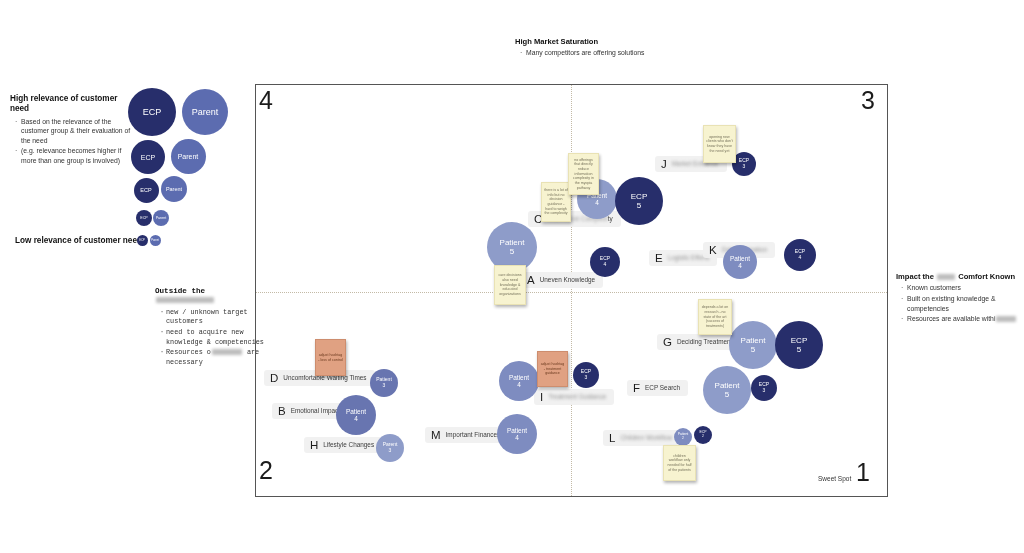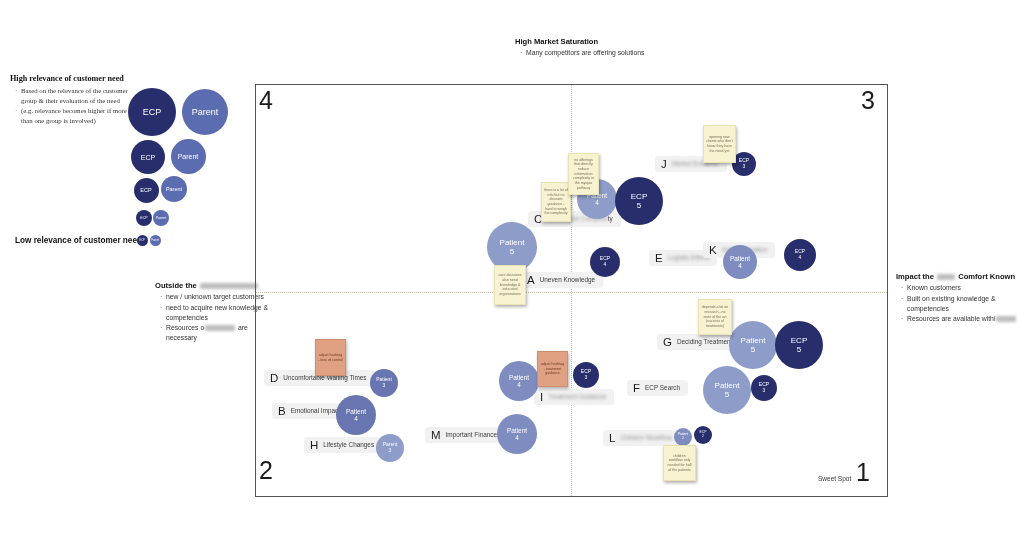--- a/index.html
+++ b/index.html
@@ -2,27 +2,27 @@
 <html><head>
 <meta charset="utf-8">
 <style>
   html,body{margin:0;padding:0;background:#fff;}
   .canvas{position:relative;width:1024px;height:553px;background:#ffffff;overflow:hidden;
           font-family:"Liberation Sans",sans-serif;color:#1a1a1a;}
   .b-title{font-size:8px;font-weight:bold;color:#111;line-height:1.25;}
   ul.bullets{list-style:none;margin:2px 0 0 4px;padding:0;}
   ul.bullets li{position:relative;font-size:6.8px;color:#333;line-height:1.4;padding-left:7px;margin:0 0 1px 0;}
   ul.bullets li::before{content:"\00B7";position:absolute;left:1px;top:0;color:#555;}
-  .relevance{position:absolute;left:10px;top:74px;width:122px;font-family:Liberation Serif, serif;}
+  .relevance{position:absolute;left:10px;top:94px;width:122px;}
   .relevance .b-title{font-size:8.2px;}
   .low-rel{position:absolute;left:15px;top:236px;font-size:8.2px;}
   .axis-top{position:absolute;left:515px;top:37px;width:170px;}
   .axis-bottom{position:absolute;left:522px;top:509px;width:150px;}
   .axis-top .b-title,.axis-bottom .b-title{font-size:7.6px;}
-  .zone-outside{position:absolute;left:155px;top:281px;width:114px;}
+  .zone-outside{position:absolute;left:155px;top:287px;width:114px;font-family:Liberation Mono, monospace;}
   .zone-within{position:absolute;left:896px;top:272px;width:124px;}
   .zone-outside .b-title,.zone-within .b-title{font-size:7.6px;}
   .redact{display:inline-block;height:6px;background:#bdbdbd;border-radius:1px;
           filter:blur(1.6px);vertical-align:middle;margin:0 1px;}
   .blurtext{color:#979797;filter:blur(1.5px);}
   .chart{position:absolute;left:255px;top:84px;width:633px;height:413px;border:1px solid #555;box-sizing:border-box;}
   .vline{position:absolute;left:315px;top:0;height:100%;width:0;border-left:1px dotted #c3baa6;}
   .hline{position:absolute;left:0;top:207px;width:100%;height:0;border-top:1px dotted #c3baa6;}
   .qnum{position:absolute;font-size:25px;font-weight:400;color:#1b1b1b;line-height:1;z-index:1;}
   .sweet{position:absolute;left:818px;top:475px;font-size:6.5px;color:#333;z-index:1;}

